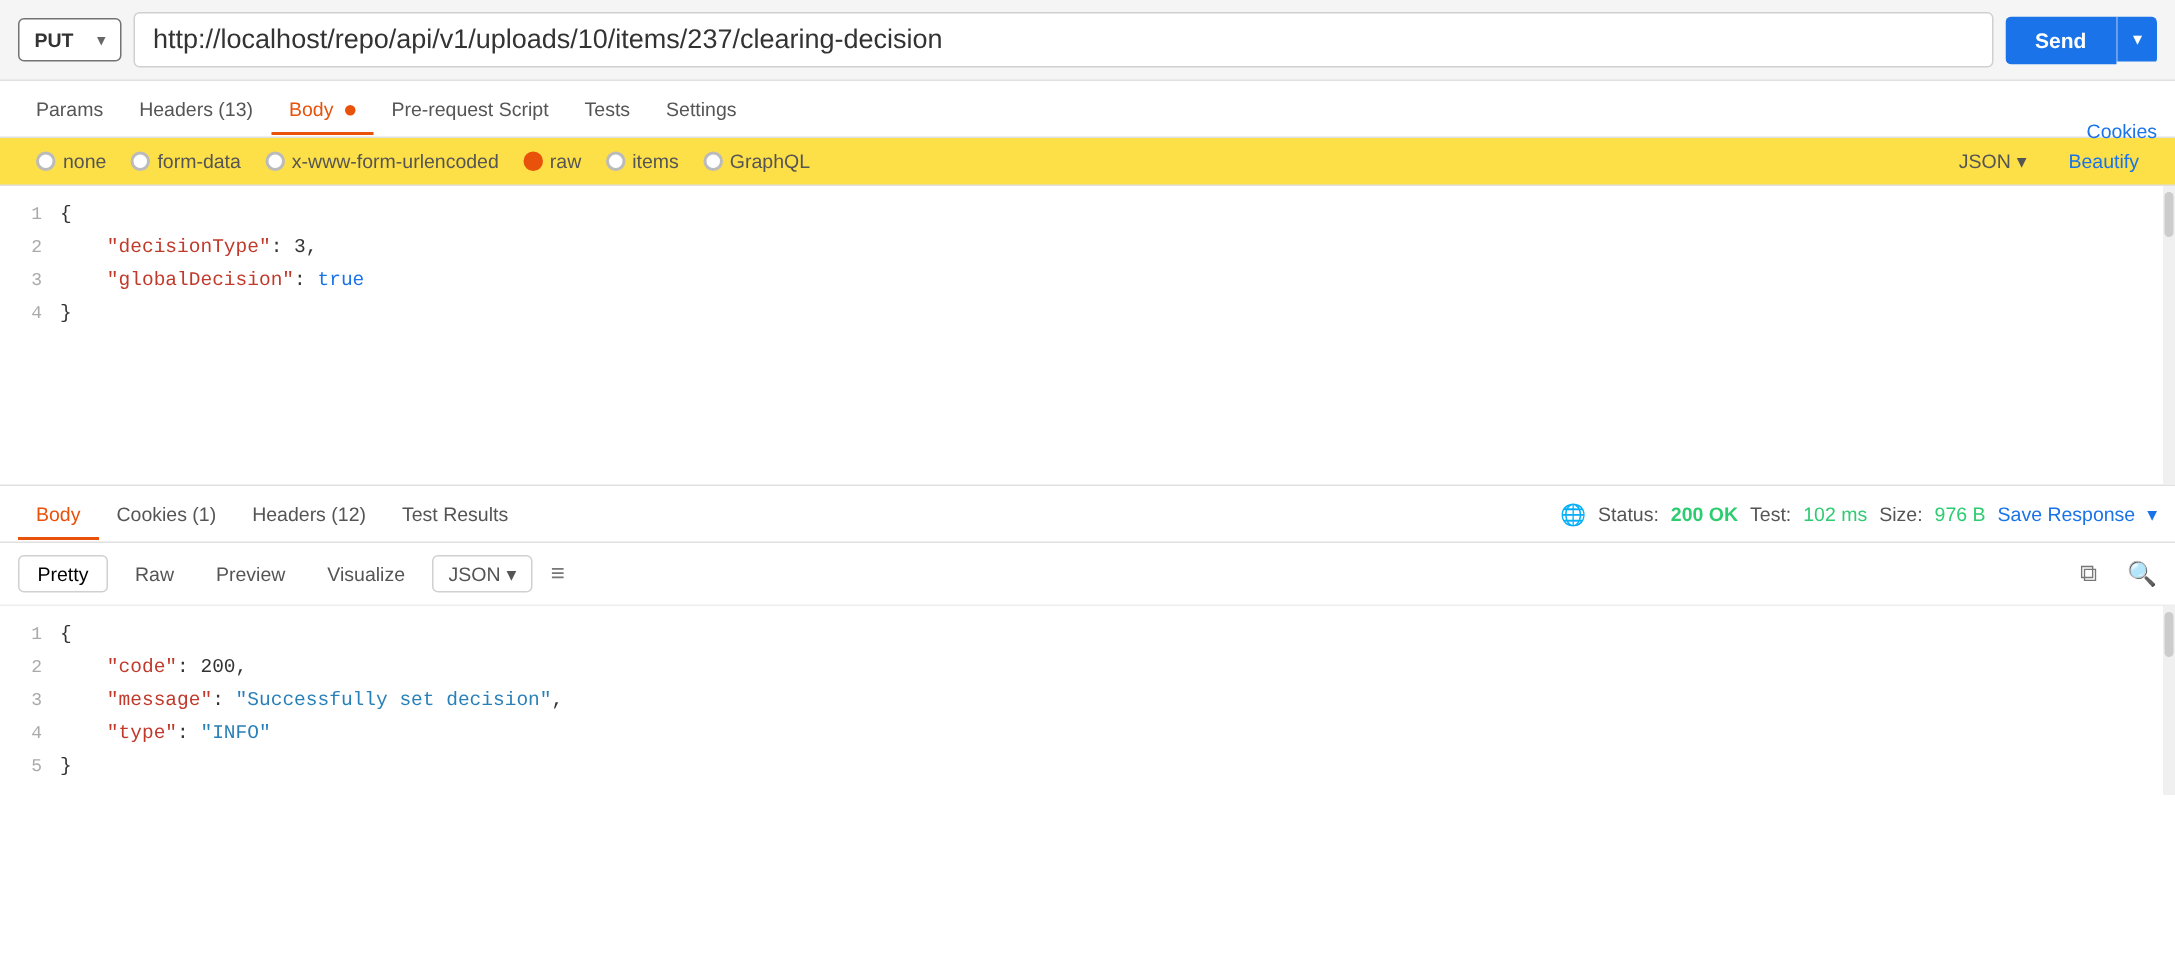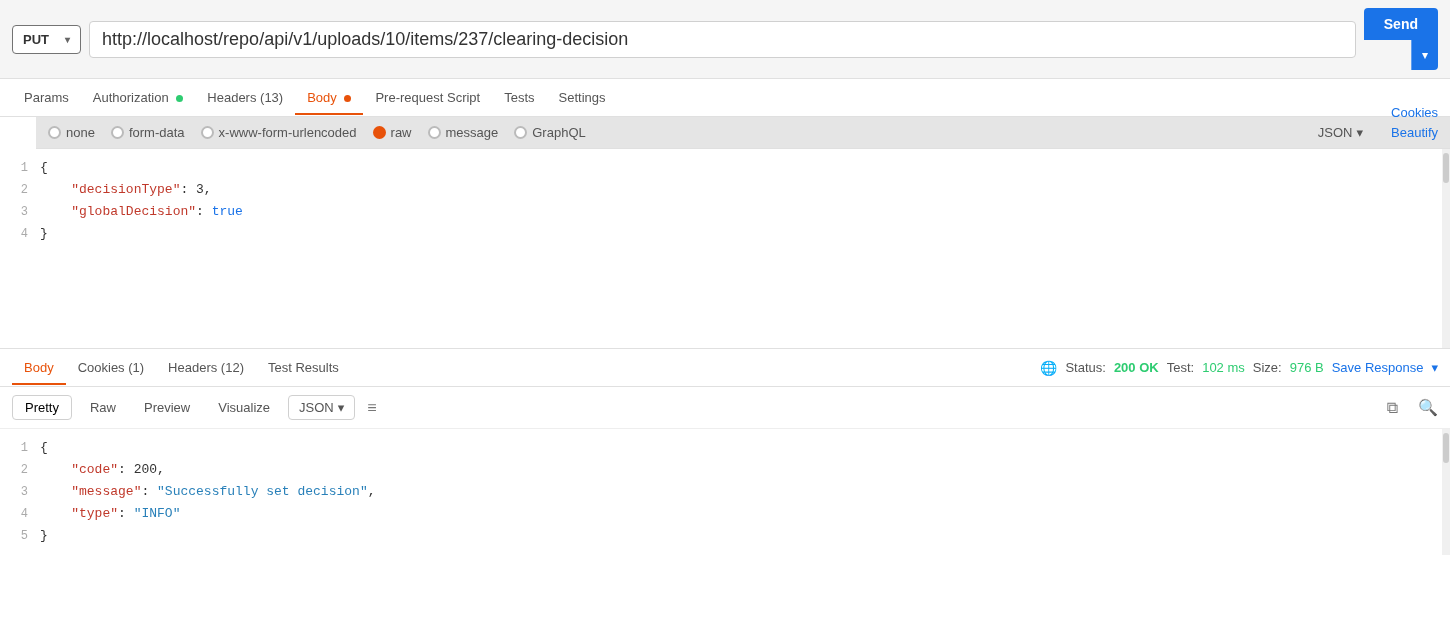--- a/index.html
+++ b/index.html
@@ -33,24 +33,23 @@
       border: 1px solid #d0d0d0;
       border-radius: 4px;
       padding: 7px 12px;
       font-size: 18px;
       color: #333;
       background: #fff;
       outline: none;
     }
     .send-btn-group {
       display: flex;
-      align-items: flex-end;
+      align-items: flex-start;
       border-radius: 4px;
       overflow: hidden;
-      flex-direction: column;
     }
     .send-btn {
       background: #1a73e8;
       color: #fff;
       border: none;
       padding: 8px 20px;
       font-size: 14px;
       font-weight: 600;
       cursor: pointer;
     }
@@ -108,25 +107,24 @@
       color: #1a73e8;
       font-size: 13px;
       cursor: pointer;
       margin-top: 29px;
     }
 
     
     .body-type-bar {
       display: flex;
       align-items: center;
-      padding: 8px 12px;
+      padding: 8px 24px;
       border-bottom: 1px solid #e0e0e0;
       gap: 16px;
-      background: #e5e5e5;
-      margin-left: 36px;
+      background: #fde047;
     }
     .radio-option {
       display: flex;
       align-items: center;
       gap: 5px;
       font-size: 13px;
       color: #555;
       cursor: pointer;
     }
     .radio-circle {
@@ -326,24 +324,20 @@
     <button class="send-btn">Send</button>
     <button class="send-btn-arrow">▾</button>
   </div>
 </div>
 
 <div class="req-tabs">
   <div class="req-tab">
     <span>Params</span>
   </div>
   <div class="req-tab">
-    <span>Authorization</span>
-    <span class="dot dot-green"></span>
-  </div>
-  <div class="req-tab">
     <span>Headers (13)</span>
   </div>
   <div class="req-tab active">
     <span>Body</span>
     <span class="dot dot-orange"></span>
   </div>
   <div class="req-tab">
     <span>Pre-request Script</span>
   </div>
   <div class="req-tab">
@@ -367,21 +361,21 @@
   <label class="radio-option">
     <span class="radio-circle"></span>
     <span>x-www-form-urlencoded</span>
   </label>
   <label class="radio-option">
     <span class="radio-circle selected-orange"></span>
     <span>raw</span>
   </label>
   <label class="radio-option">
     <span class="radio-circle"></span>
-    <span>message</span>
+    <span>items</span>
   </label>
   <label class="radio-option">
     <span class="radio-circle"></span>
     <span>GraphQL</span>
   </label>
   <div class="json-selector">
     <span>JSON</span>
     <span>▾</span>
   </div>
   <span class="beautify-link">Beautify</span>

